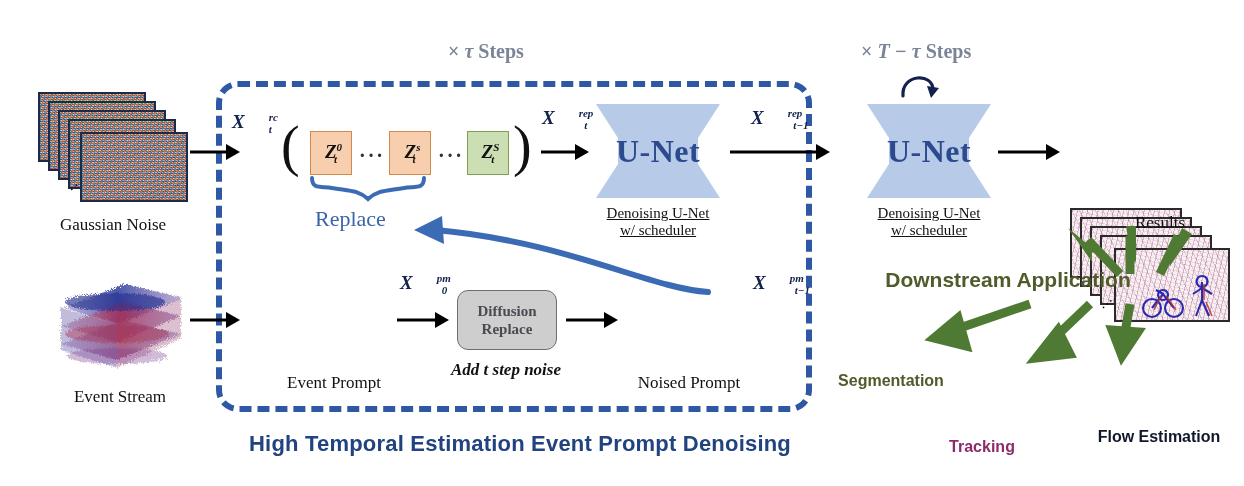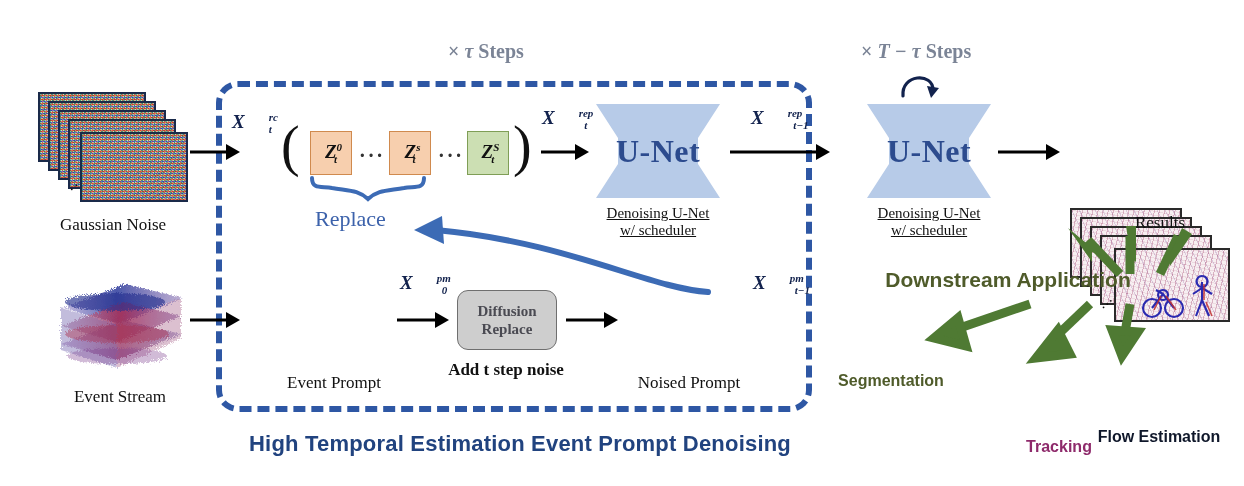--- a/index.html
+++ b/index.html
@@ -63,21 +63,21 @@
 
   
   .unet-txt{font-family:"Liberation Serif",serif;font-weight:bold;font-size:32px;
             color:#2c4b8e;letter-spacing:.5px;}
   .unet-sub{font-size:15px;color:#111;text-align:center;line-height:1.15;white-space:nowrap;text-decoration:underline;}
 
   
   #diffusion-box{left:457px;top:290px;width:98px;height:58px;background:#cecece;
      border:1.6px solid #6f6f6f;border-radius:11px;color:#4a4a52;font-weight:bold;
      font-size:15px;line-height:1.2;}
-  .addnoise{font-weight:bold;font-size:17px;color:#111;white-space:nowrap;}
+  .addnoise{font-weight:bold;font-size:17px;color:#111;white-space:nowrap;font-style:italic;}
 
   
   #main-title{left:0;top:431px;width:1040px;text-align:center;
      font-family:"Liberation Sans",sans-serif;font-weight:bold;font-size:22px;
      color:#21437f;letter-spacing:.2px;}
 
   
   #downstream-title{left:1008px;top:268px;transform:translateX(-50%);
      font-family:"Liberation Sans",sans-serif;font-weight:bold;font-size:21px;
      color:#4f5b2a;white-space:nowrap;}
@@ -328,15 +328,15 @@
     <path d="M228,108 L206,136 L240,132 Z"></path>
     <line x1="300" y1="82" x2="294" y2="116"></line>
     <path d="M282,108 L292,134 L308,110 Z"></path>
   </g>
 </svg>
 
 <div class="abs" id="downstream-title">Downstream Application</div>
 
 <div class="abs ds-cap" style="left:830px;top:372px;width:122px;text-align:center;color:#4f5b2a;">Segmentation</div>
 
-<div class="abs ds-cap" style="left:999px;top:438px;width:120px;text-align:center;color:#8e2a6b;">Tracking</div>
+<div class="abs ds-cap" style="left:922px;top:438px;width:120px;text-align:center;color:#8e2a6b;">Tracking</div>
 
 <div class="abs ds-cap" style="left:1094px;top:428px;width:130px;text-align:center;color:#0f172a;">Flow Estimation</div>
 
 </body></html>

